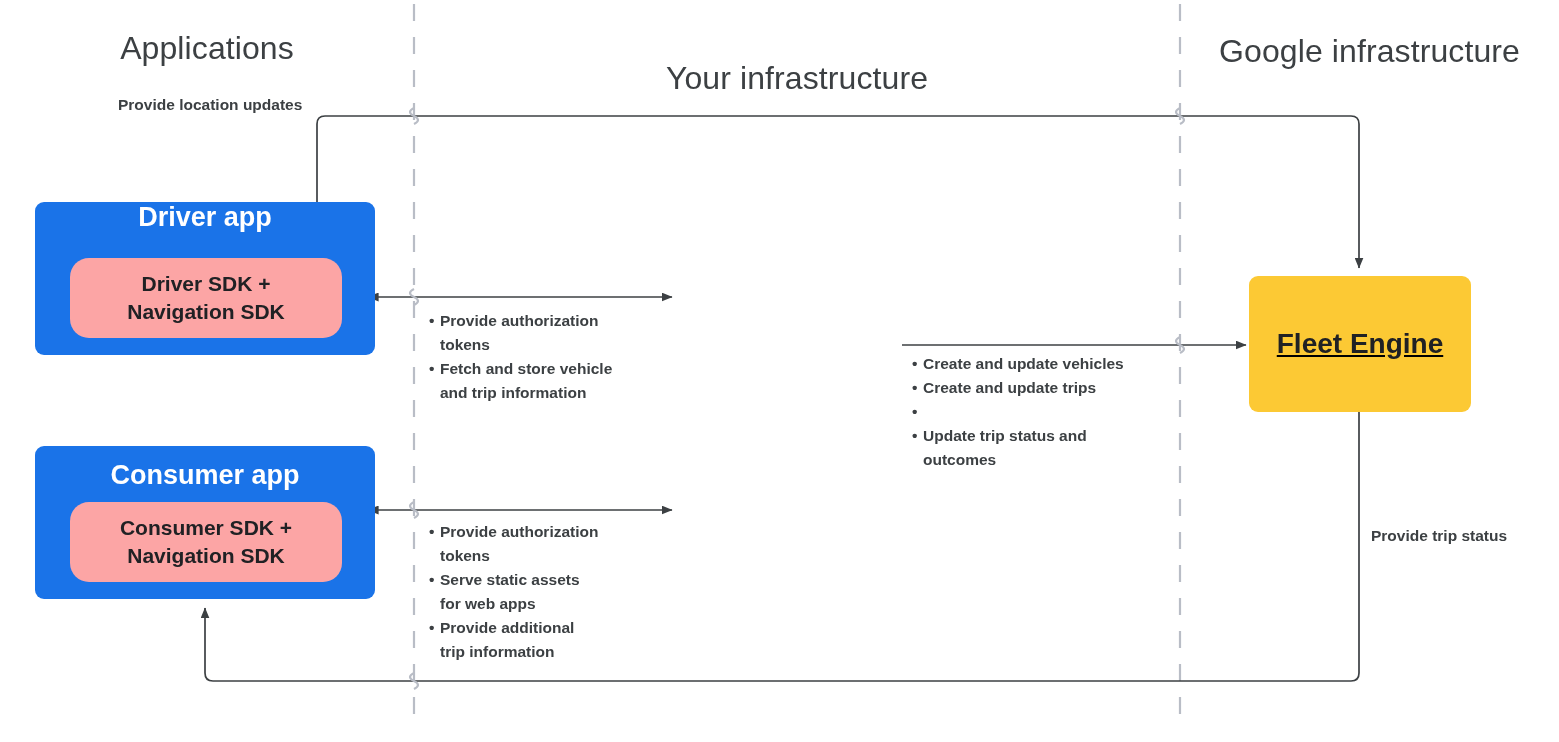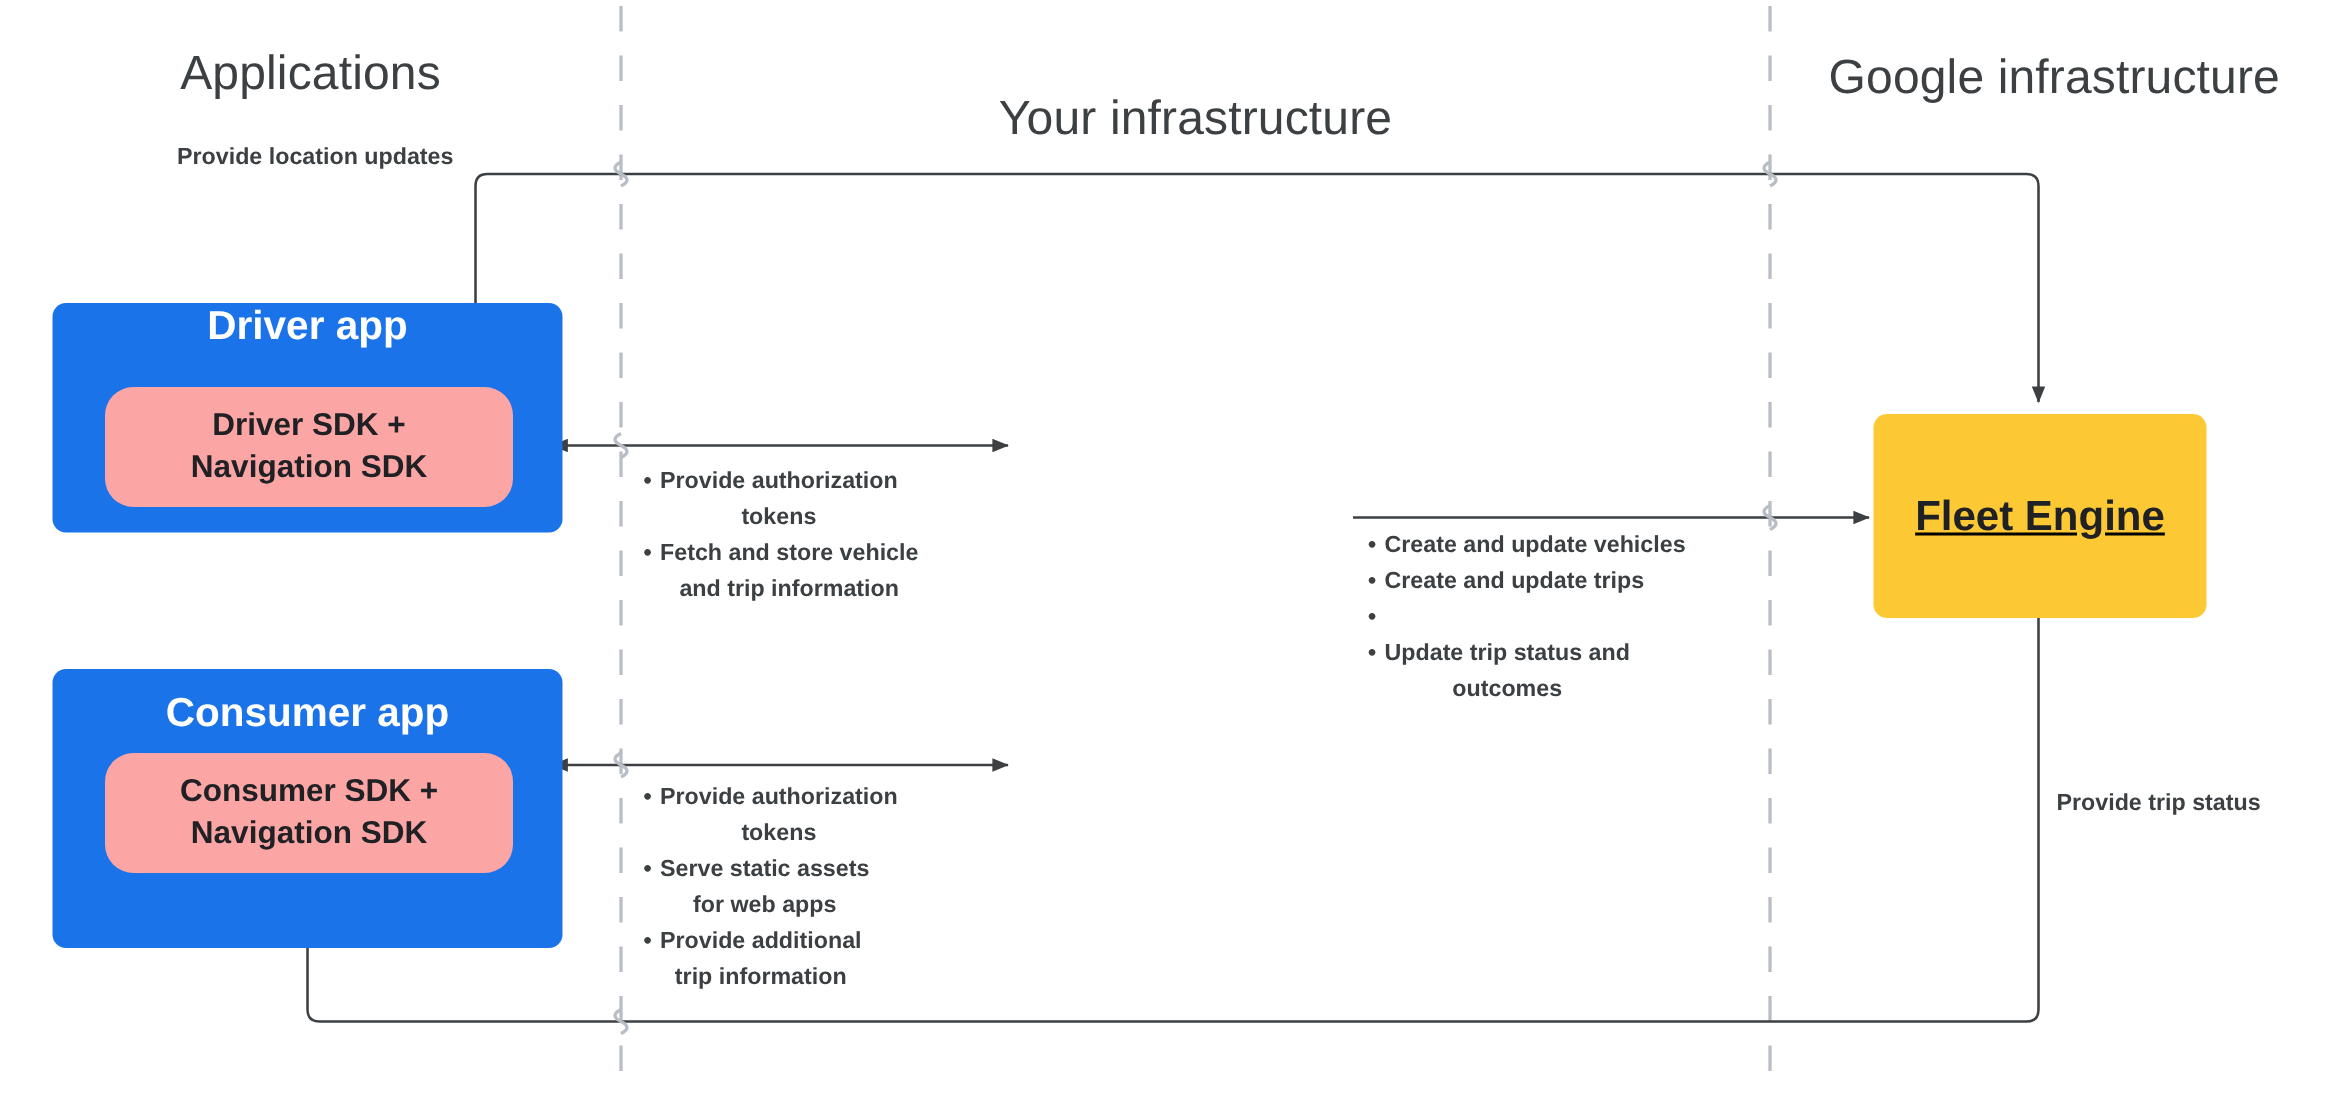--- a/index.html
+++ b/index.html
@@ -38,21 +38,21 @@
     position:absolute;font-family:"Liberation Sans",sans-serif;
     font-weight:700;font-size:15.5px;color:#3c4043;white-space:nowrap;
   }
 
   .bullets{
     position:absolute;font-family:"Liberation Sans",sans-serif;
     font-weight:700;font-size:15.5px;color:#3c4043;line-height:1.55;
   }
   .bullets .bul{display:flex;align-items:flex-start;}
   .bullets .dot{width:11px;flex:0 0 11px;}
-  .bullets .txt{display:block;text-align:center;}
+  .bullets .txt{display:block;}
 </style>
 </head>
 <body>
 
 <div id="diagram">
 
   <svg class="layer" viewBox="0 0 1559 742">
     <defs>
       <marker id="arrowEnd" markerWidth="11" markerHeight="9" refX="10.4" refY="4.5" orient="auto" markerUnits="userSpaceOnUse">
         <path d="M0,0 L11,4.5 L0,9 z" fill="#3c4043"></path>
@@ -90,21 +90,21 @@
   <div class="node blue" style="left:35px;top:202px;width:340px;height:153px;">
     <div class="node-title" style="margin-top:0;">Driver app</div>
     <div class="yellow-inner" style="left:35px;top:56px;width:272px;height:80px;">
       <span class="sdk-label">
         <span>Driver SDK +</span><br>
         <span>Navigation SDK</span>
       </span>
     </div>
   </div>
 
-  <div class="node blue" style="left:35px;top:446px;width:340px;height:186px;">
+  <div class="node blue" style="left:35px;top:446px;width:340px;height:153px;">
     <div class="node-title" style="margin-top:14px;">Consumer app</div>
     <div class="yellow-inner" style="left:35px;top:56px;width:272px;height:80px;">
       <span class="sdk-label">
         <span>Consumer SDK +</span><br>
         <span>Navigation SDK</span>
       </span>
     </div>
   </div>
 
 

